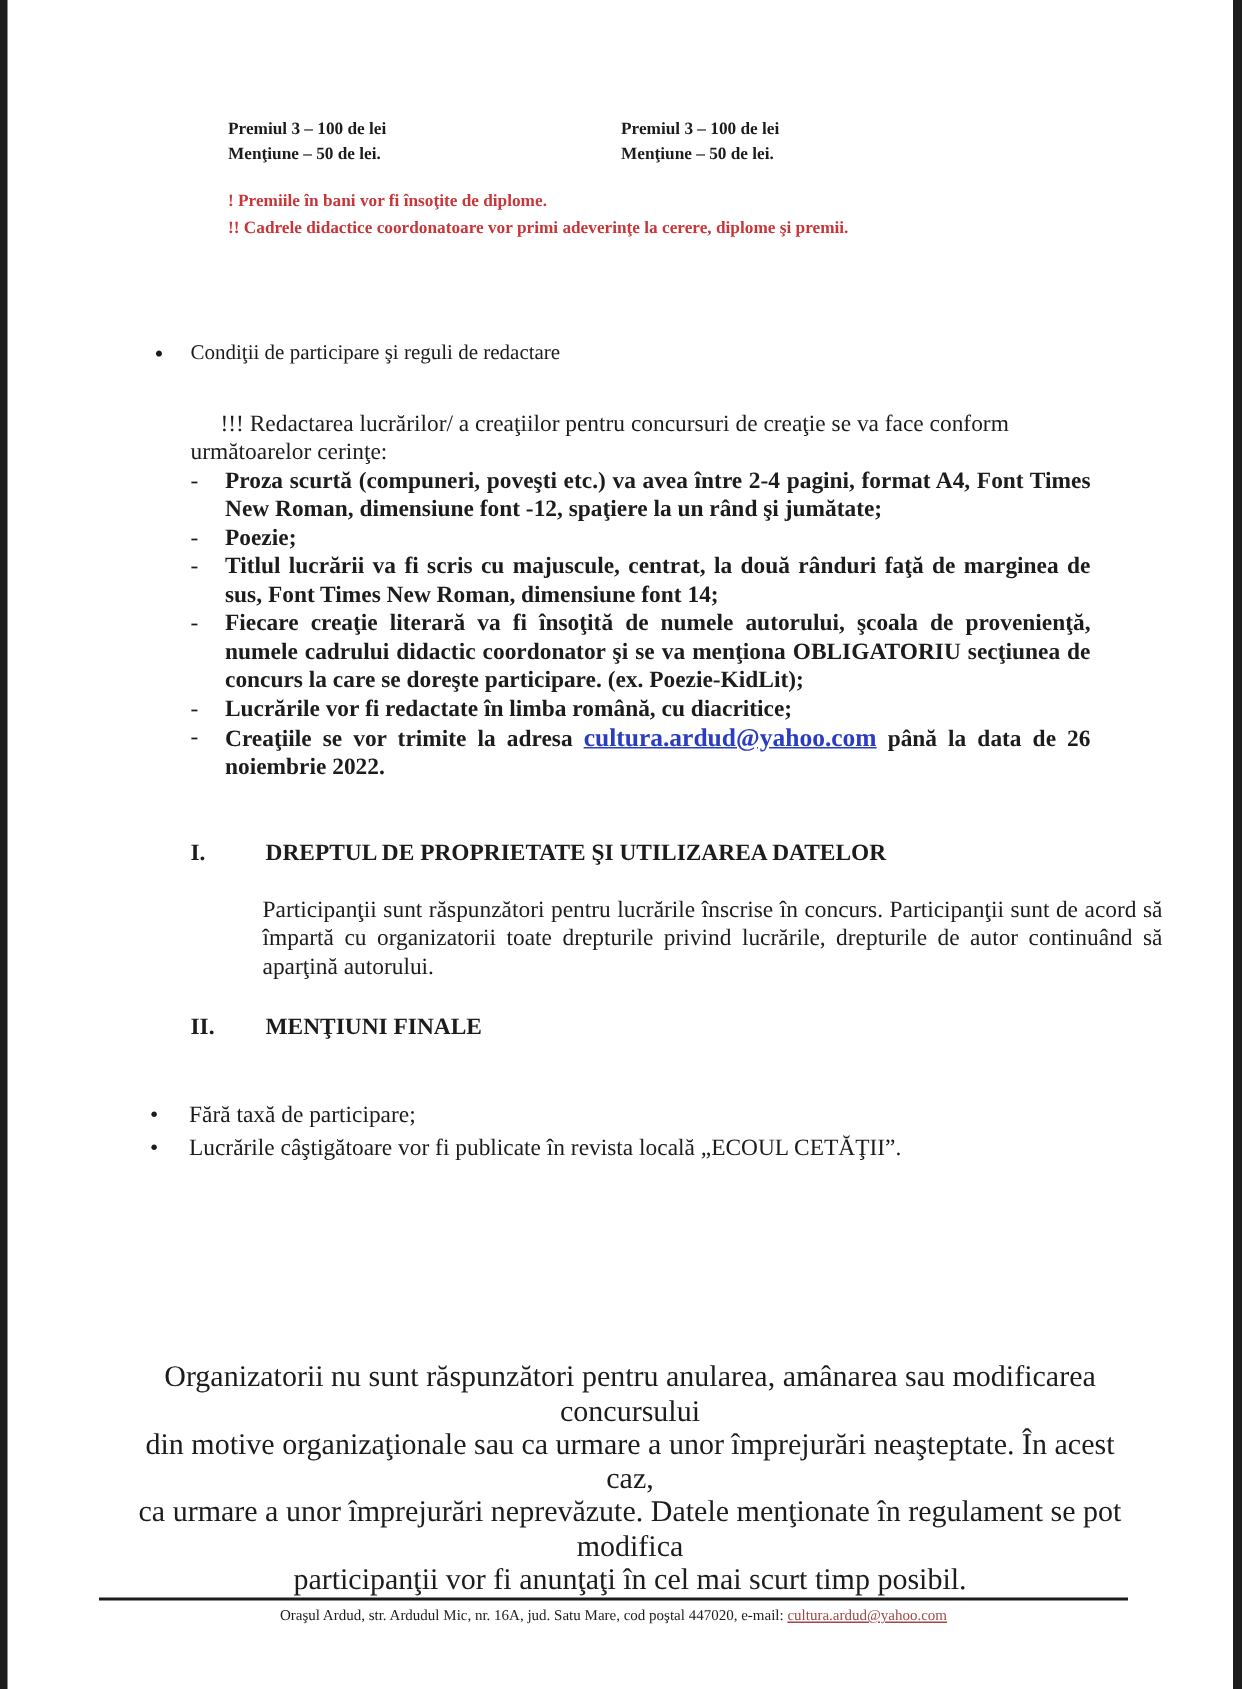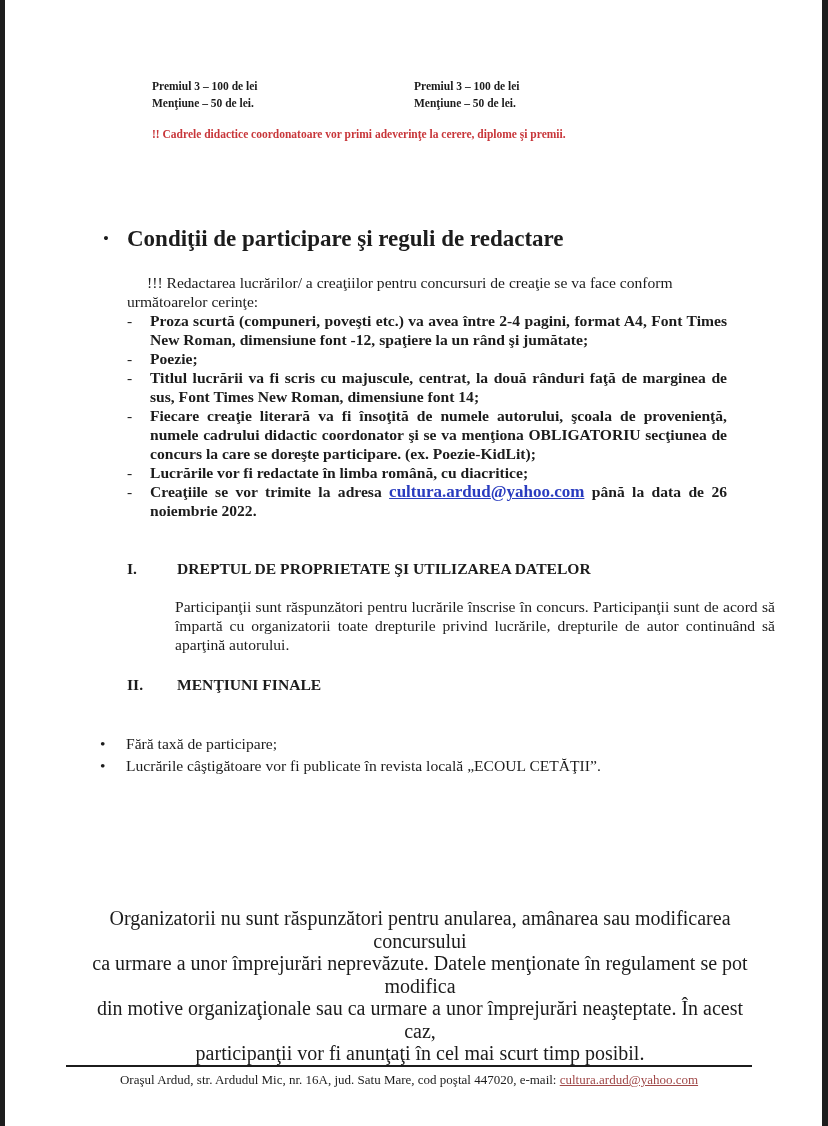--- a/index.html
+++ b/index.html
@@ -7,52 +7,53 @@
       width: 828px; height: 1126px; overflow: hidden;
       background: #ffffff; position: relative;
       font-family: "Liberation Serif", "DejaVu Serif", serif;
       color: #1c1c1c;
     }
     .edge-left { position: absolute; left: 0; top: 0; width: 5px; height: 1126px; background: #1d1d1d; }
     .edge-right { position: absolute; right: 0; top: 0; width: 6px; height: 1126px; background: #1d1d1d; }
     .abs { position: absolute; }
     .prize { font-weight: bold; font-size: 11.5px; line-height: 17px; }
     .red { color: #c8363a; font-weight: bold; font-size: 11.5px; line-height: 18px; }
-    .sec-head { font-size: 23px; font-weight: bold; }
+    .sec-head { font-size: 14px; font-weight: normal; }
     .bullet-dot { font-size: 17px; }
     .body-text { font-size: 15.6px; line-height: 19px; }
     .just { text-align: justify; }
     .dash-item { display: flex; }
     .dash-item .dash { width: 23px; flex: none; }
     .dash-item .txt { flex: 1; text-align: justify; font-weight: bold; }
     .link-blue { color: #2a3cbf; text-decoration: underline; font-size: 17px; }
     .link-red { color: #a04848; text-decoration: underline; }
     .roman { font-weight: bold; font-size: 15.6px; }
     .fin-item { display: block; }
     .fin-item .b { display: inline-block; width: 26px; }
     .italic-note { font-size: 20px; line-height: 22.5px; text-align: center; }
     .footer-line { position: absolute; left: 66px; top: 1065px; width: 686px; height: 1.5px; background: #1c1c1c; }
-    .footer-text { font-size: 13px; text-align: center; }
+    .footer-text { font-size: 10px; text-align: center; }
   </style>
 </head>
 <body>
 
 <div class="edge-left"></div>
 <div class="edge-right"></div>
 
 <div class="abs prize" style="left:152px; top:78px;">
   <div>Premiul 3 – 100 de lei</div>
   <div>Menţiune – 50 de lei.</div>
 </div>
 <div class="abs prize" style="left:414px; top:78px;">
   <div>Premiul 3 – 100 de lei</div>
   <div>Menţiune – 50 de lei.</div>
 </div>
 
 <div class="abs red" style="left:152px; top:125px;">
+  <div>! Premiile în bani vor fi însoţite de diplome.</div>
   <div>!! Cadrele didactice coordonatoare vor primi adeverinţe la cerere, diplome şi premii.</div>
 </div>
 
 <div class="abs" style="left:103px; top:226px; display:flex; align-items:center;">
   <span class="bullet-dot" style="width:24px;">•</span>
   <span class="sec-head">Condiţii de participare şi reguli de redactare</span>
 </div>
 
 <div class="abs body-text" style="left:127px; top:273px; width:600px;">
   <div style="padding-left:20px;">!!! Redactarea lucrărilor/ a creaţiilor  pentru concursuri de creaţie se va face conform</div>
@@ -99,21 +100,21 @@
   <div class="fin-item" style="margin-bottom:3px;">
     <span class="b">•</span><span>Fără taxă de participare;</span>
   </div>
   <div class="fin-item">
     <span class="b">•</span><span>Lucrările câştigătoare vor fi publicate în revista locală „ECOUL CETĂŢII”.</span>
   </div>
 </div>
 
 <div class="abs italic-note" style="left:90px; top:907px; width:660px;">
   <div>Organizatorii nu sunt răspunzători pentru anularea, amânarea  sau modificarea concursului</div>
+  <div>din motive organizaţionale sau ca urmare a unor împrejurări neaşteptate. În acest caz,</div>
   <div>ca urmare a unor împrejurări neprevăzute. Datele menţionate în regulament se pot modifica</div>
-  <div>din motive organizaţionale sau ca urmare a unor împrejurări neaşteptate. În acest caz,</div>
   <div>participanţii vor fi anunţaţi în cel mai scurt timp posibil.</div>
 </div>
 
 <div class="footer-line"></div>
 <div class="abs footer-text" style="left:66px; top:1072px; width:686px;">
   <span>Oraşul Ardud, str. Ardudul Mic, nr. 16A, jud. Satu Mare, cod poştal 447020, e-mail: </span><a class="link-red">cultura.ardud@yahoo.com</a>
 </div>
 
 </body></html>

